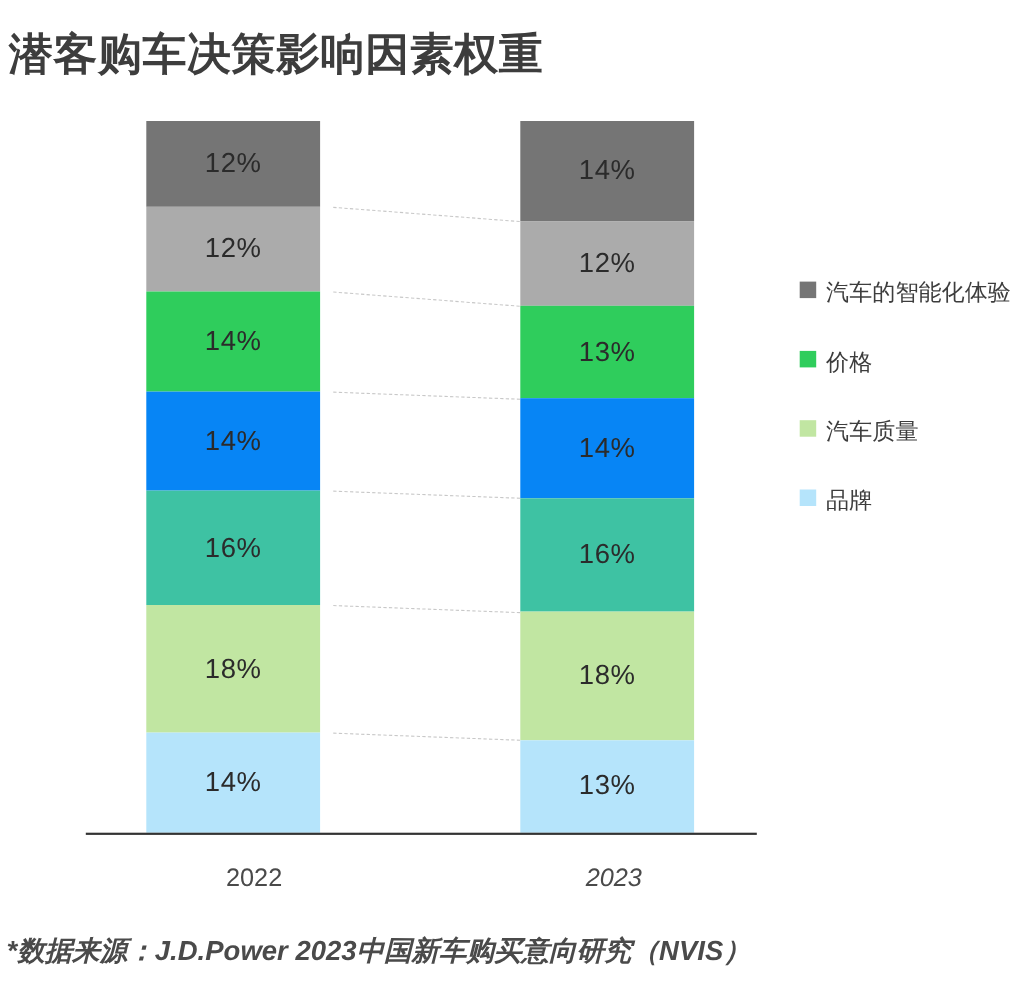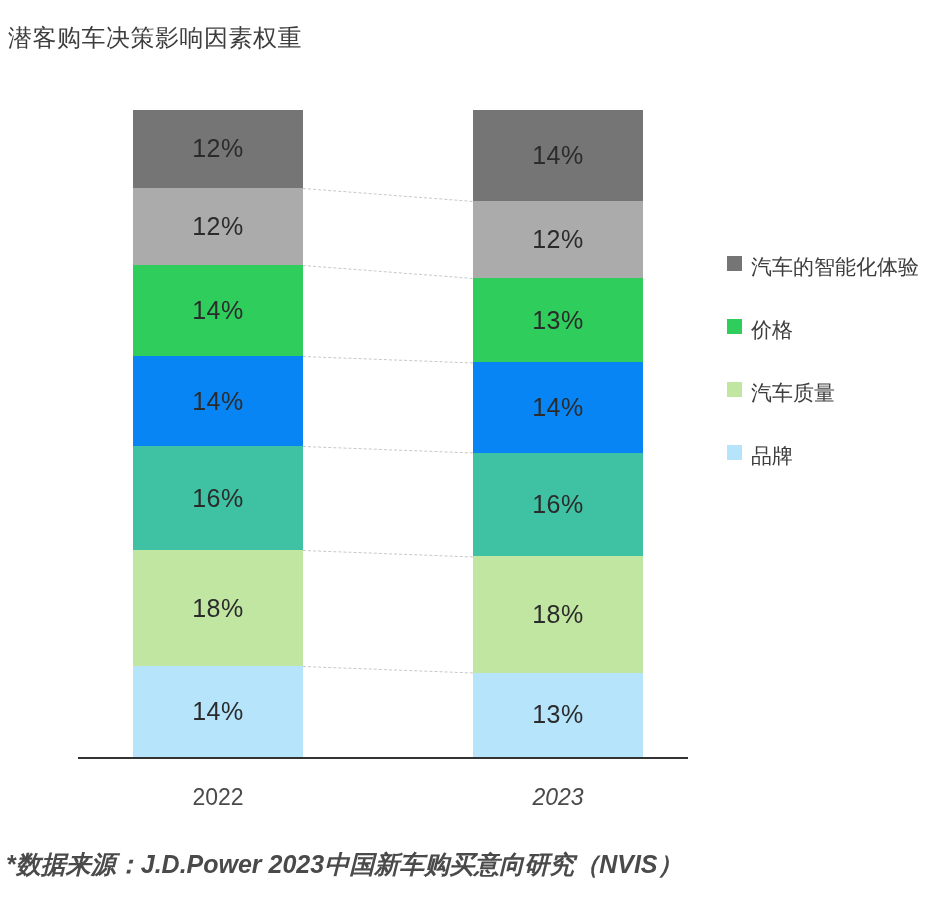--- a/index.html
+++ b/index.html
@@ -20,40 +20,40 @@
     left: 0; top: 0;
     width: 925px;
     height: 904px;
   }
 
   
   .chart-title {
     position: absolute;
     left: 8px;
     top: 22px;
-    font-size: 24px;
-    font-weight: normal;
+    font-size: 40px;
+    font-weight: bold;
     color: #3d3d3d;
     letter-spacing: 0.5px;
     white-space: nowrap;
   }
 
   
   .plot-area {
     position: absolute;
     left: 0;
     top: 110px;
     width: 710px;
     height: 650px;
   }
 
   .bar-column {
     position: absolute;
     top: 0;
-    width: 170px;
+    width: 158px;
     height: 647px;
     display: flex;
     flex-direction: column;
   }
   .bar-column.col-2022 { left: 133px; }
   .bar-column.col-2023 { left: 473px; }
 
   .bar-segment {
     position: relative;
     display: flex;
@@ -95,21 +95,21 @@
     border-top: 2px solid #333333;
   }
   .axis-tick-label {
     position: absolute;
     top: 784px;
     width: 170px;
     text-align: center;
     font-size: 23px;
     color: #4a4a4a;
   }
-  .axis-tick-label.t2022 { left: 133px; }
+  .axis-tick-label.t2022 { left: 146px; }
   .axis-tick-label.t2023 { left: 473px; font-style: italic; }
 
   
   .legend {
     position: absolute;
     left: 727px;
     top: 256px;
   }
   .legend-item {
     display: flex;

